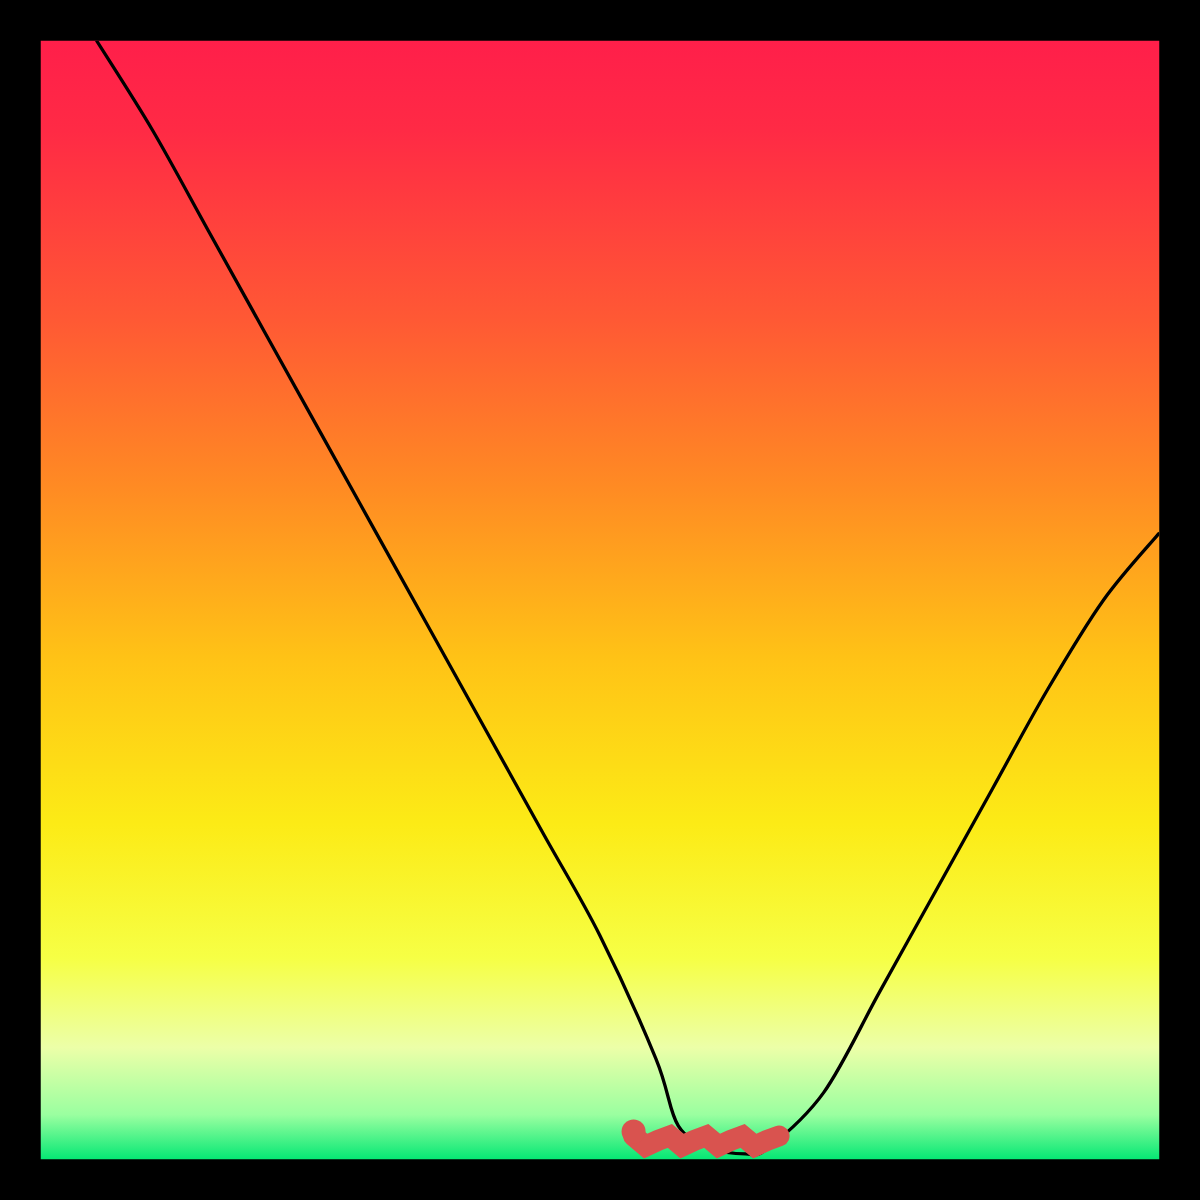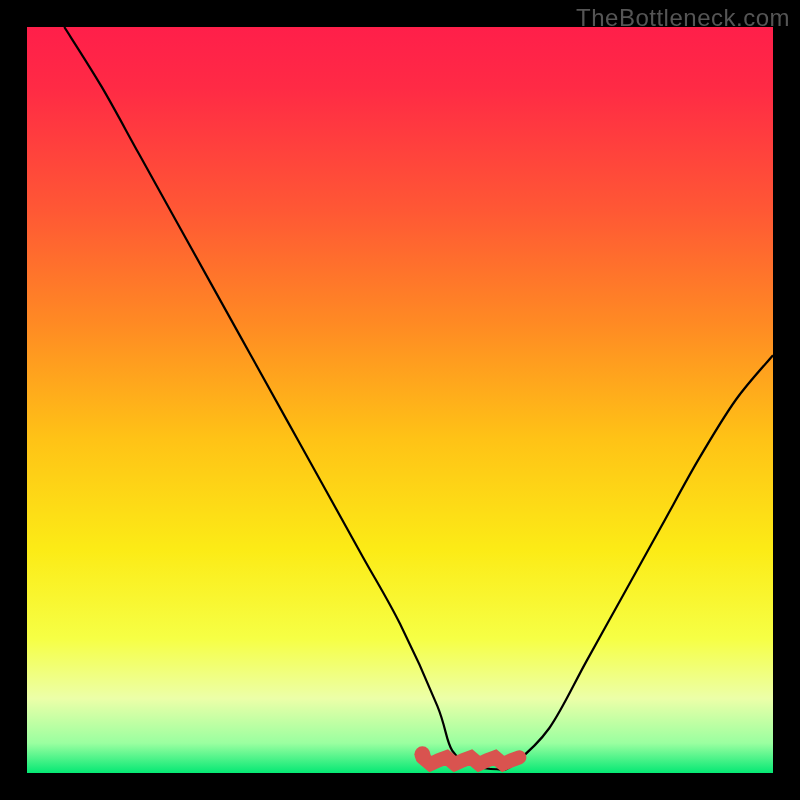--- a/index.html
+++ b/index.html
@@ -48,21 +48,20 @@
   svg.curve {
     position: absolute;
     inset: 0;
     width: 100%;
     height: 100%;
   }
 </style>
 </head>
 <body>
 <div class="frame">
-  <div class="watermark">TheBottleneck.com</div>
 
   <div class="plot">
     <div class="gradient"></div>
     <svg class="curve" viewBox="0 0 746 746" preserveAspectRatio="none">
 
       <path id="main-curve" d="M 37.300000000000004 0 C 43.51666666666667 9.946666666666662, 62.16666666666668 38.543333333333294, 74.60000000000001 59.67999999999997 C 87.03333333333335 80.81666666666665, 99.46666666666665 104.44000000000003, 111.89999999999999 126.82000000000004 C 124.33333333333333 149.20000000000005, 136.76666666666668 171.58, 149.20000000000002 193.96 C 161.63333333333335 216.34, 174.06666666666666 238.71999999999997, 186.5 261.09999999999997 C 198.93333333333334 283.47999999999996, 211.36666666666665 305.85999999999996, 223.79999999999998 328.23999999999995 C 236.23333333333332 350.61999999999995, 248.66666666666663 373, 261.09999999999997 395.38 C 273.5333333333333 417.76, 285.9666666666667 440.14, 298.40000000000003 462.52 C 310.83333333333337 484.9, 323.26666666666665 507.28, 335.7 529.66 C 348.1333333333333 552.04, 360.56666666666666 571.9333333333334, 373 596.8000000000001 C 385.43333333333334 621.6666666666667, 401.5966666666667 657.7233333333334, 410.3 678.86 C 419.00333333333333 699.9966666666667, 419.00333333333333 713.6733333333334, 425.21999999999997 723.62 C 431.4366666666666 733.5666666666666, 440.14 735.4316666666666, 447.59999999999997 738.54 C 455.05999999999995 741.6483333333333, 463.7633333333333 742.27, 469.98 742.27 C 476.1966666666667 742.27, 476.1966666666667 745.3783333333333, 484.90000000000003 738.54 C 493.60333333333335 731.7016666666666, 509.7666666666666 718.6466666666666, 522.1999999999999 701.24 C 534.6333333333332 683.8333333333334, 547.0666666666666 656.48, 559.5 634.1 C 571.9333333333334 611.72, 584.3666666666668 589.34, 596.8000000000001 566.96 C 609.2333333333333 544.58, 621.6666666666667 522.1999999999999, 634.1 499.81999999999994 C 646.5333333333333 477.43999999999994, 658.9666666666667 453.8166666666667, 671.4 432.68000000000006 C 683.8333333333333 411.5433333333334, 696.2666666666667 390.4066666666667, 708.6999999999999 373 C 721.1333333333332 355.5933333333333, 739.7833333333333 335.69999999999993, 746 328.23999999999995" fill="none" stroke="#000" stroke-width="2.2"></path>
 
       <path id="red-band" d="M 395.38 730.334 L 403.4616666666667 737.048 L 411.5433333333333 733.318 L 419.625 730.334 L 427.7066666666667 737.048 L 435.7883333333333 733.318 L 443.87 730.334 L 451.95166666666665 737.048 L 460.03333333333336 733.318 L 468.11499999999995 730.334 L 476.19666666666666 737.048 L 484.2783333333333 733.318 L 492.36 730.334" fill="none" stroke="#d9534f" stroke-width="14" stroke-linecap="round"></path>
       <circle id="red-dot" r="8" fill="#d9534f" cx="395.38" cy="727.35"></circle>
     </svg>

